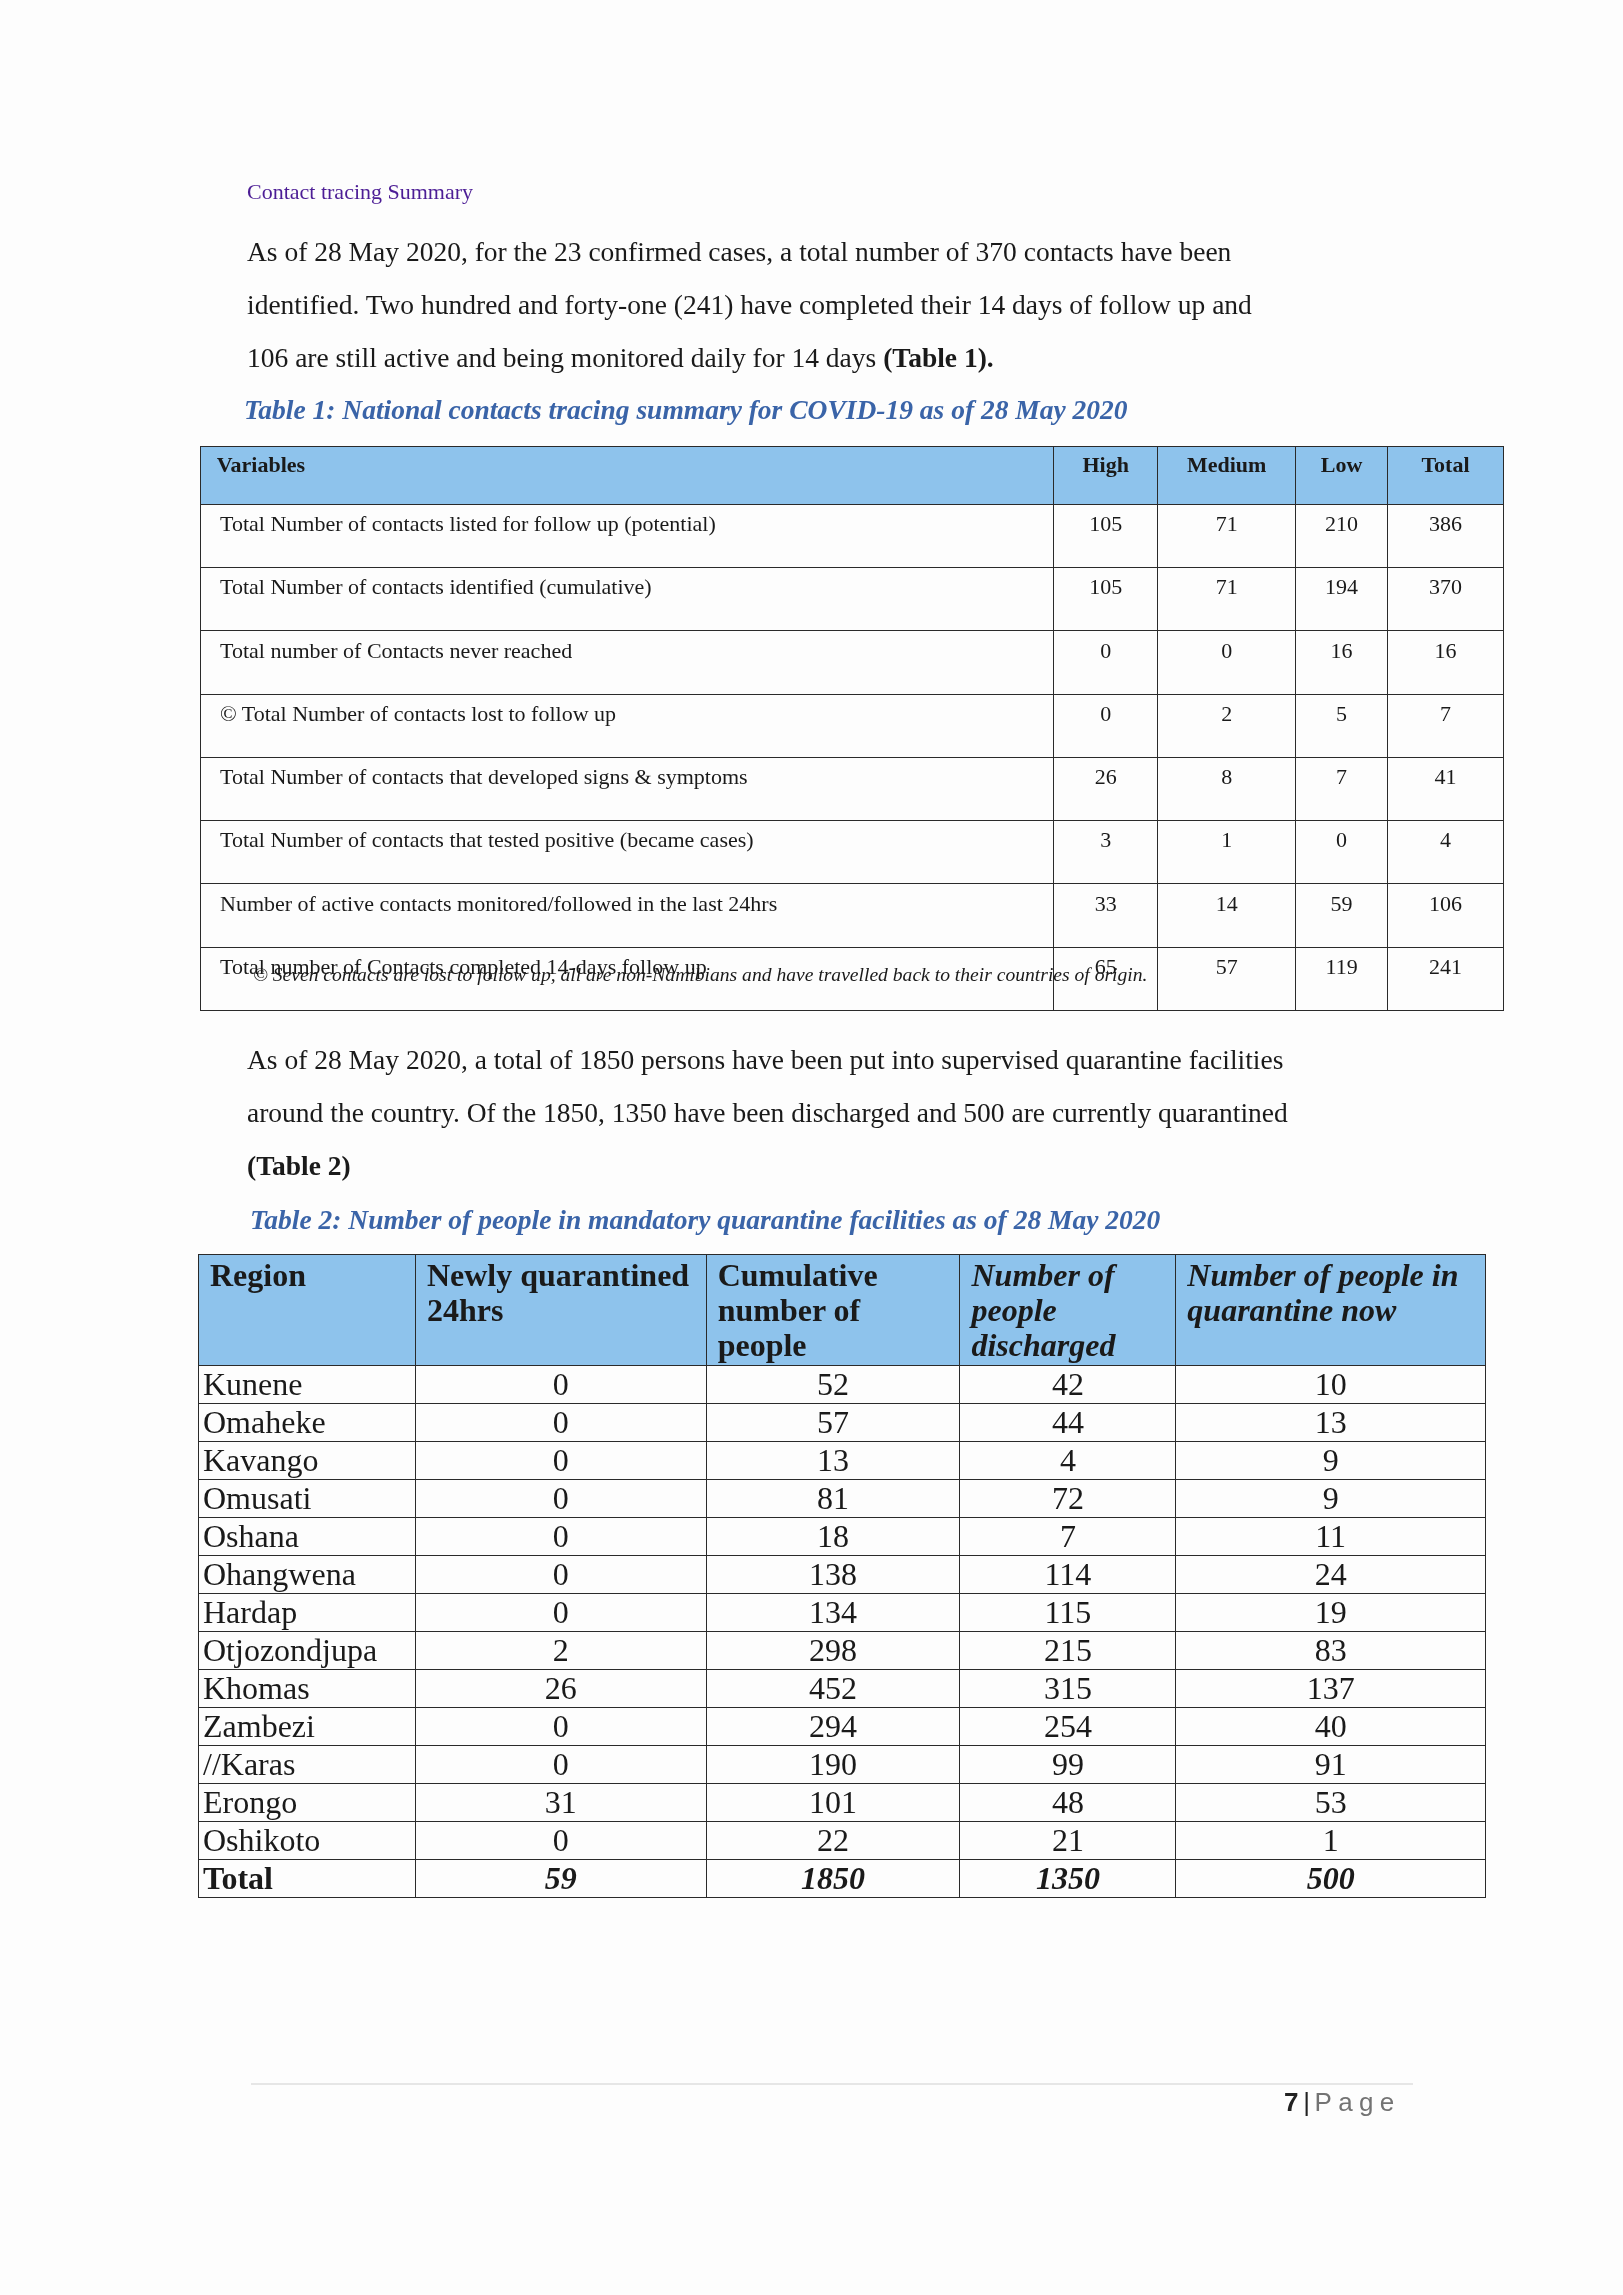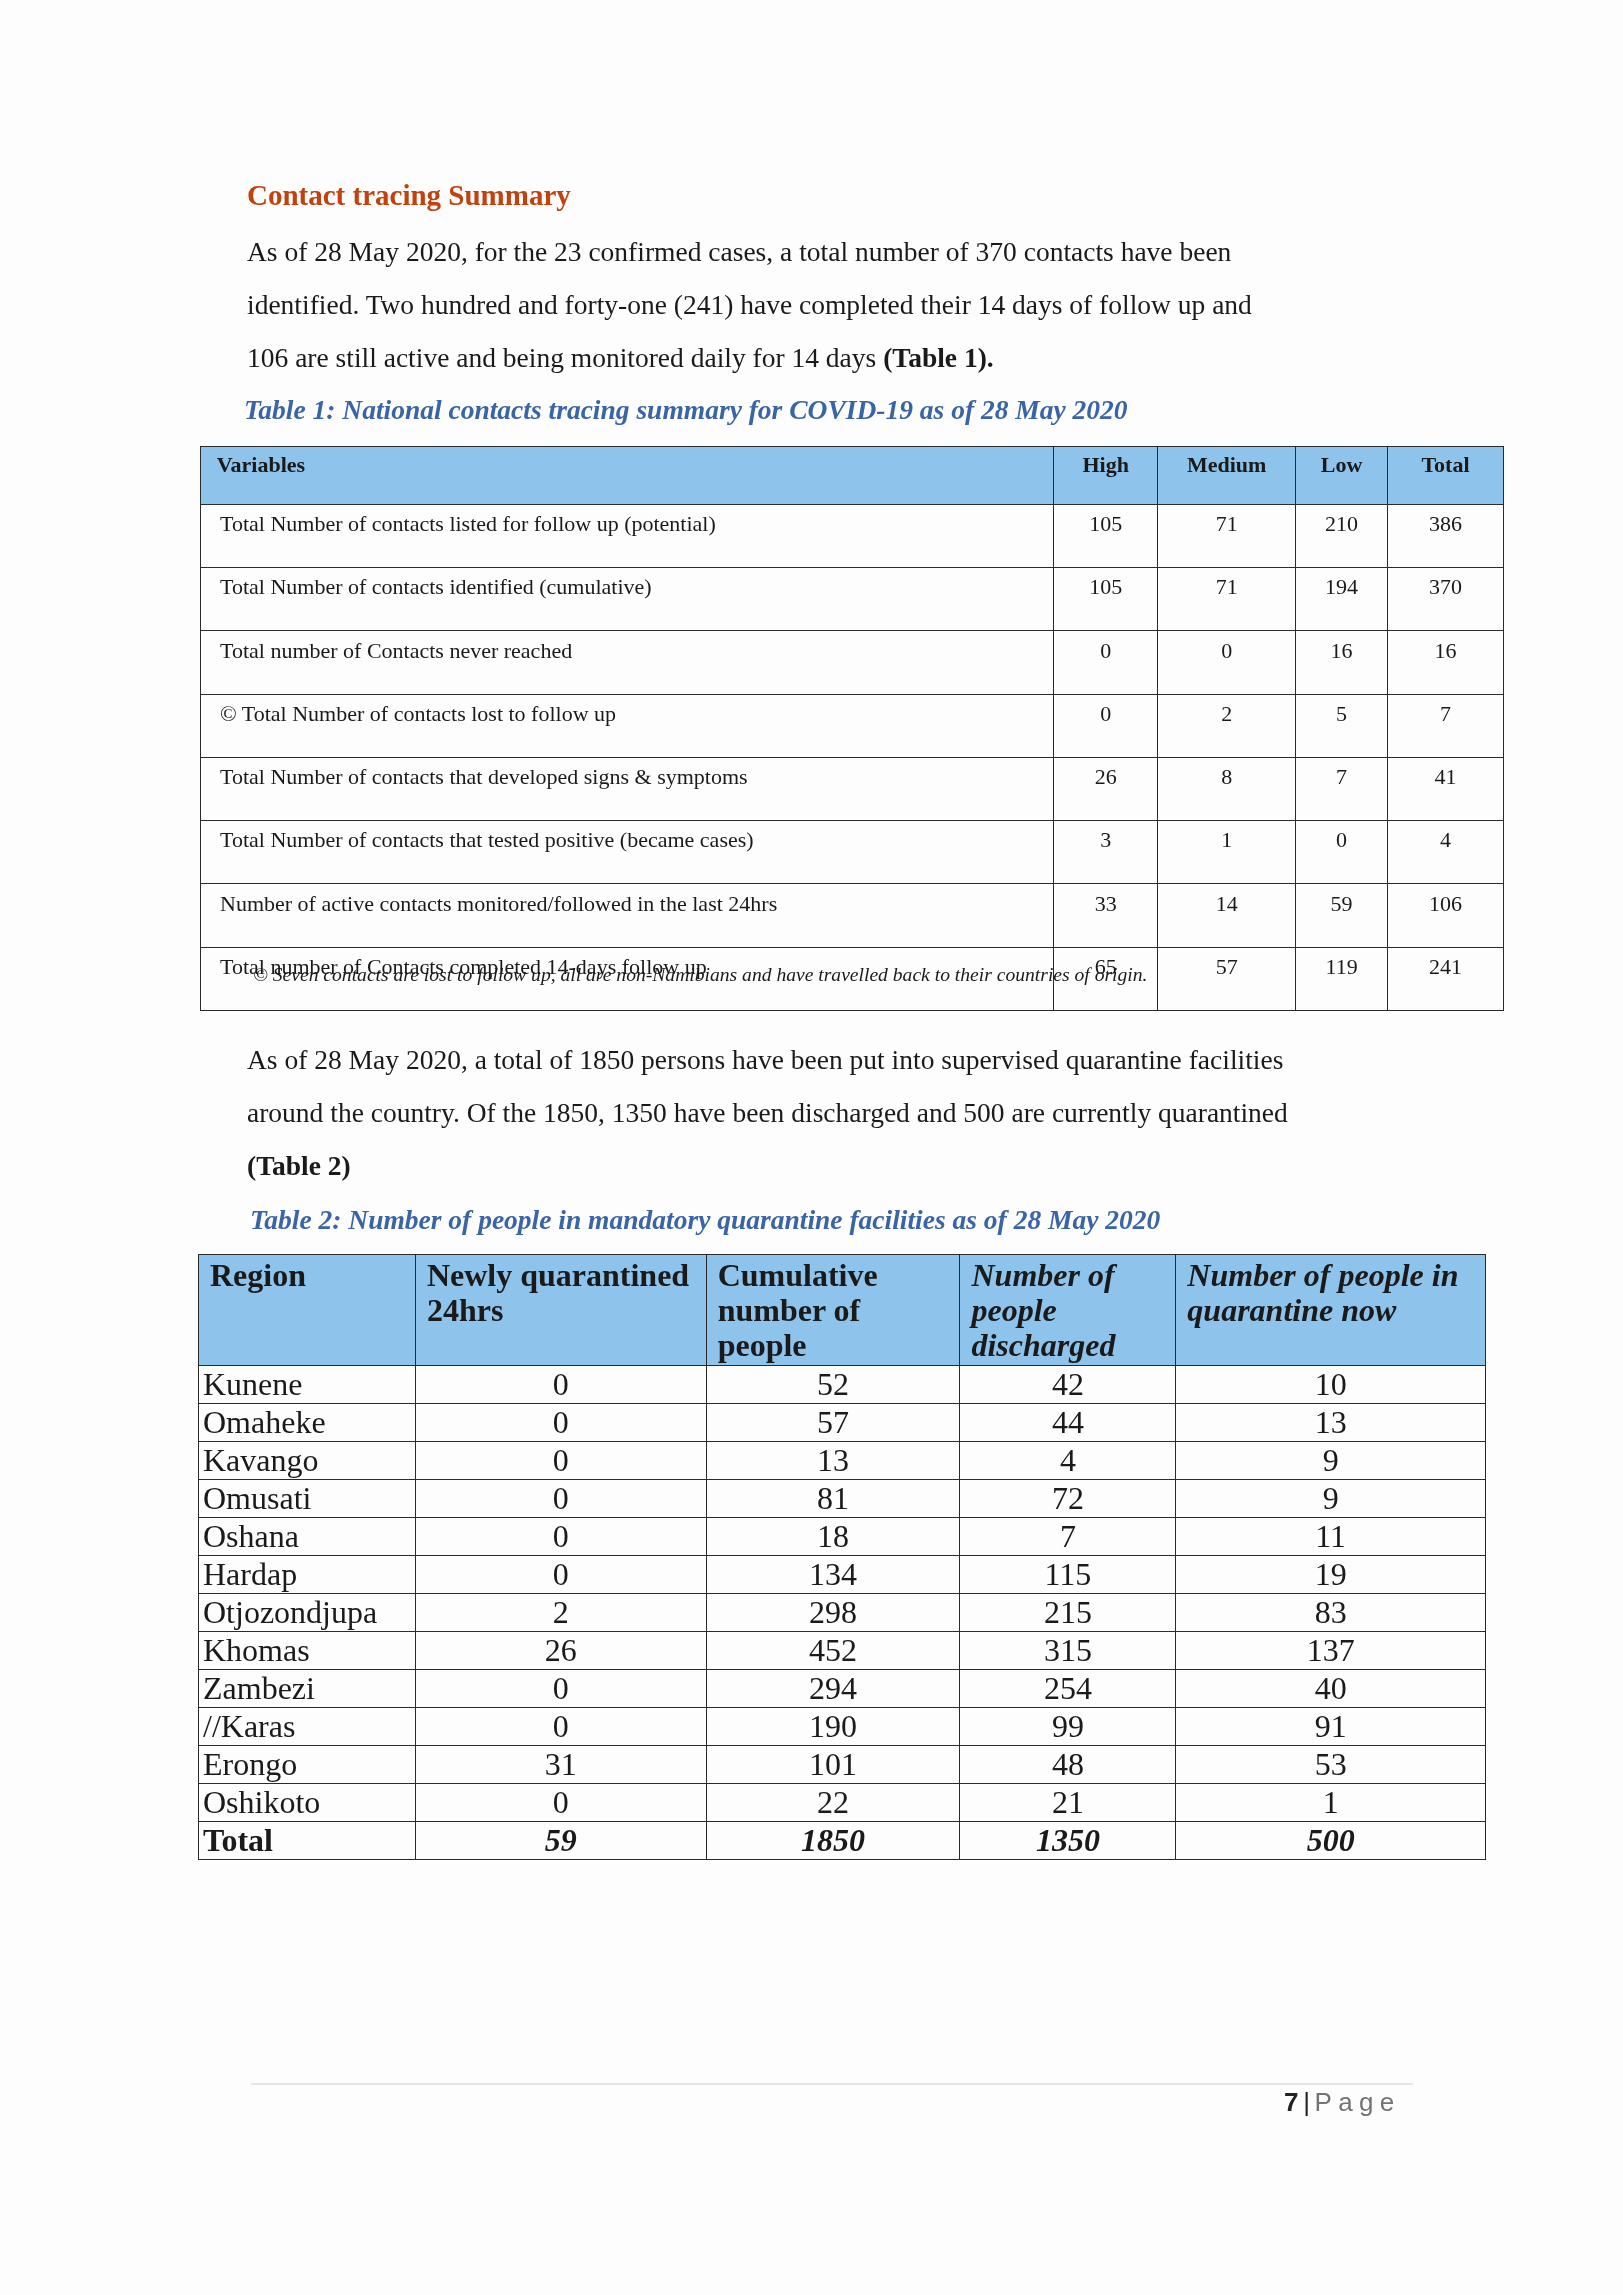--- a/index.html
+++ b/index.html
@@ -1,19 +1,19 @@
 <!DOCTYPE html>
 <html style="font-size:12.6px"><head>
 <meta charset="utf-8">
 <style>
   html, body { margin:0; padding:0; }
   body { width:1623px; height:2295px; background:#fdfdfd; position:relative; overflow:hidden;
          font-family:"Liberation Serif", serif; color:#1a1a1a; }
   .abs { position:absolute; }
-  .heading { left:247px; top:179px; font-size:29px; font-weight:bold; color:#c2410c; }
+  .heading { left:247px; top:179px; font-size:22px; font-weight:normal; color:#4c1d95; }
   .para { left:247px; width:1154px; font-size:27.5px; line-height:53px; text-align:justify; }
   .para b { font-weight:bold; }
   .caption { font-size:27.5px; font-weight:bold; font-style:italic; color:#3a64a8; }
   table { border-collapse:collapse; position:absolute; }
   td, th { border:1.6px solid #2a2a2a; padding:0; }
   #t1 { left:200px; top:446px; width:1304px; font-size:22px; }
   #t1 th { background:#8ec3ec; height:52px; font-weight:bold; text-align:center; vertical-align:top; padding-top:4.7px; }
   #t1 th.var { text-align:left; padding-left:15.7px; }
   #t1 td { height:56px; text-align:center; vertical-align:top; padding-top:6.3px; }
   #t1 td.var { text-align:left; padding-left:19px; }
@@ -178,20 +178,27 @@
         <td>9</td>
       </tr>
       <tr>
         <td class="reg">Oshana</td>
         <td>0</td>
         <td>18</td>
         <td>7</td>
         <td>11</td>
       </tr>
       <tr>
+        <td class="reg">Ohangwena</td>
+        <td>0</td>
+        <td>138</td>
+        <td>114</td>
+        <td>24</td>
+      </tr>
+      <tr>
         <td class="reg">Hardap</td>
         <td>0</td>
         <td>134</td>
         <td>115</td>
         <td>19</td>
       </tr>
       <tr>
         <td class="reg">Otjozondjupa</td>
         <td>2</td>
         <td>298</td>

